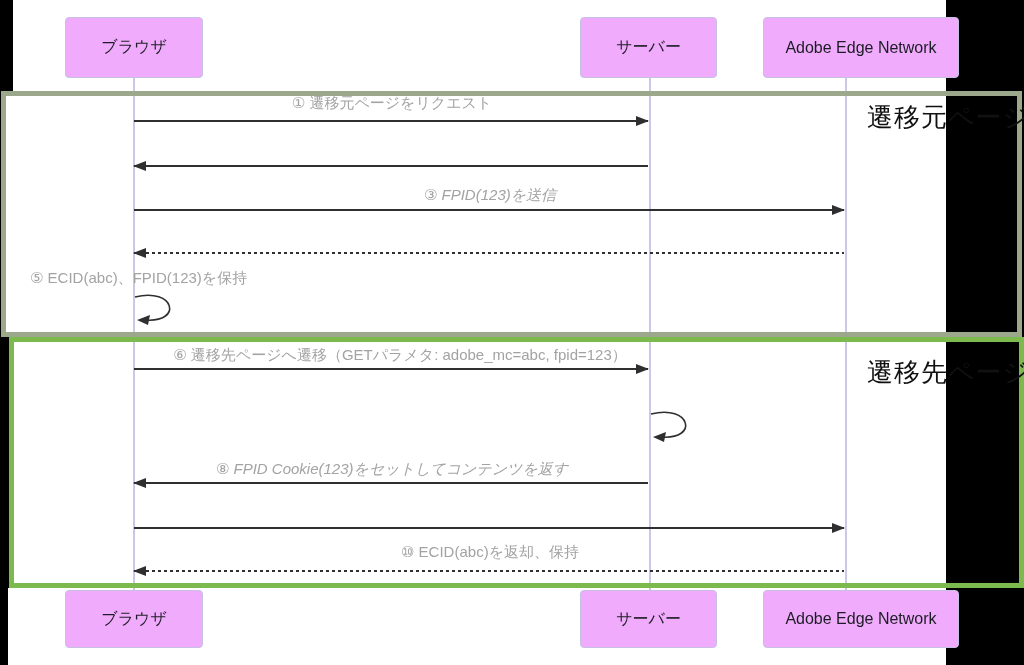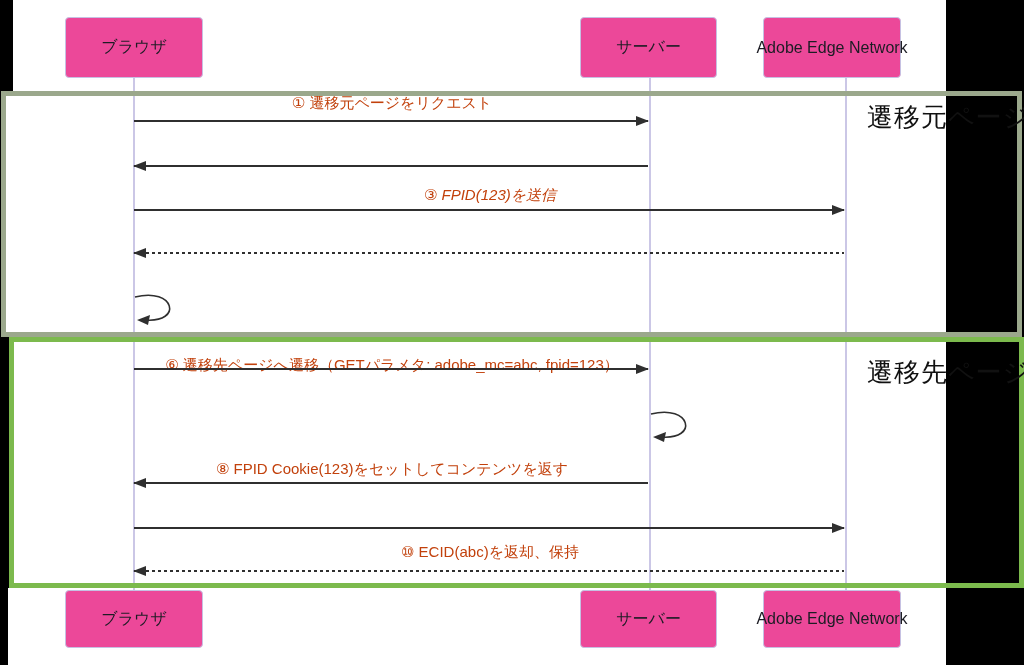--- a/index.html
+++ b/index.html
@@ -19,31 +19,31 @@
 
   .section-frame{position:absolute;box-sizing:border-box;background:transparent;z-index:2;}
   .section-frame.source{left:1px;top:91px;width:1021px;height:246px;border:5px solid #9BA88C;}
   .section-frame.dest{left:9px;top:337px;width:1015px;height:251px;border:5px solid #7CBA4D;}
 
   .section-label{position:absolute;z-index:3;font-size:26px;color:#111;white-space:nowrap;letter-spacing:1px;}
   .section-label.source{left:867px;top:100px;}
   .section-label.dest{left:867px;top:355px;}
 
   .actor-box{
-    position:absolute;box-sizing:border-box;background:#ec4899;border:1px solid #C6C1E2;
+    position:absolute;box-sizing:border-box;background:#f0abfc;border:1px solid #C6C1E2;
     border-radius:4px;display:flex;align-items:center;justify-content:center;
     font-size:16px;color:#1c1c24;z-index:4;white-space:nowrap;
   }
   .actor-box.top{top:17px;height:61px;}
   .actor-box.bottom{top:590px;height:58px;}
   .actor-box.browser{left:65px;width:138px;}
   .actor-box.server{left:580px;width:137px;}
-  .actor-box.adobe{left:763px;width:138px;align-items:center;}
+  .actor-box.adobe{left:763px;width:196px;align-items:center;}
 
-  .msg-label{position:absolute;z-index:3;font-size:15px;color:#c2410c;text-align:center;white-space:nowrap;}
+  .msg-label{position:absolute;z-index:3;font-size:15px;color:#a3a3a3;text-align:center;white-space:nowrap;}
   .msg-label.left-align{text-align:left;}
 
   .msg-arrow{position:absolute;height:2px;z-index:3;}
   .msg-arrow .line{position:absolute;left:0;right:0;top:0;height:1.6px;background:#2f2f2f;}
   .msg-arrow.dashed .line{background:repeating-linear-gradient(90deg,#2f2f2f 0 3px,transparent 3px 6px);}
   .msg-arrow .head{position:absolute;top:-4px;width:0;height:0;border-top:5px solid transparent;border-bottom:5px solid transparent;}
   .msg-arrow.dir-right .head{right:-1px;border-left:13px solid #2f2f2f;}
   .msg-arrow.dir-left .head{left:-1px;border-right:13px solid #2f2f2f;}
 
   .self-loop{position:absolute;z-index:3;}
@@ -64,22 +64,23 @@
   <div class="lifeline adobe"></div>
 
   <div class="section-frame source"></div>
   <div class="section-frame dest"></div>
 
   <div class="section-label source">遷移元ページ</div>
   <div class="section-label dest">遷移先ページ</div>
 
   <div class="msg-label" style="left:92px;top:94px;width:600px;">① 遷移元ページをリクエスト</div>
   <div class="msg-label" style="left:190px;top:186px;width:600px;font-style:italic;">③ FPID(123)を送信</div>
-  <div class="msg-label" style="left:92px;top:346px;width:600px;margin-top:10px;">⑥ 遷移先ページへ遷移（GETパラメタ: adobe_mc=abc, fpid=123）</div>
-  <div class="msg-label" style="left:92px;top:460px;width:600px;">⑧ FPID Cookie(123)をセットしてコンテンツを返す</div>
+  <div class="msg-label left-align" style="left:30px;top:269px;">⑤ ECID(abc)、FPID(123)を保持</div>
+  <div class="msg-label" style="left:100px;top:346px;width:600px;">⑥ 遷移先ページへ遷移（GETパラメタ: adobe_mc=abc, fpid=123）</div>
+  <div class="msg-label" style="left:92px;top:460px;width:600px;font-style:italic;">⑧ FPID Cookie(123)をセットしてコンテンツを返す</div>
   <div class="msg-label" style="left:190px;top:543px;width:600px;">⑩ ECID(abc)を返却、保持</div>
 
   <div class="msg-arrow dir-right" style="left:134px;top:120px;width:514px;">
       <div class="line"></div>
       <div class="head"></div>
     </div>
   <div class="msg-arrow dir-left" style="left:134px;top:165px;width:514px;">
       <div class="line"></div>
       <div class="head"></div>
     </div>

